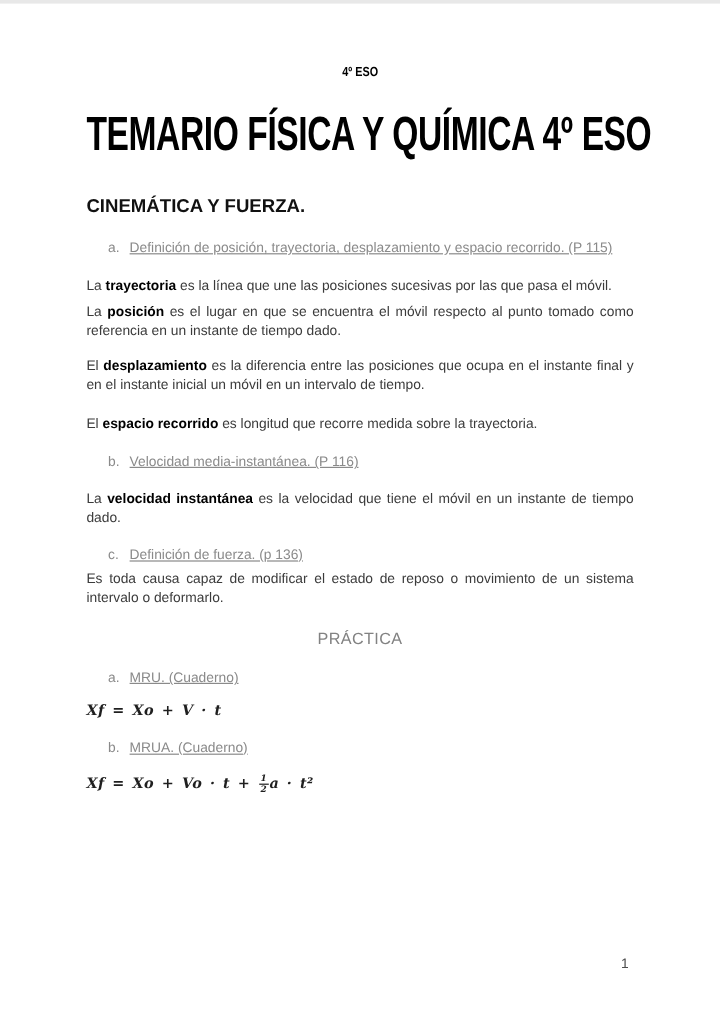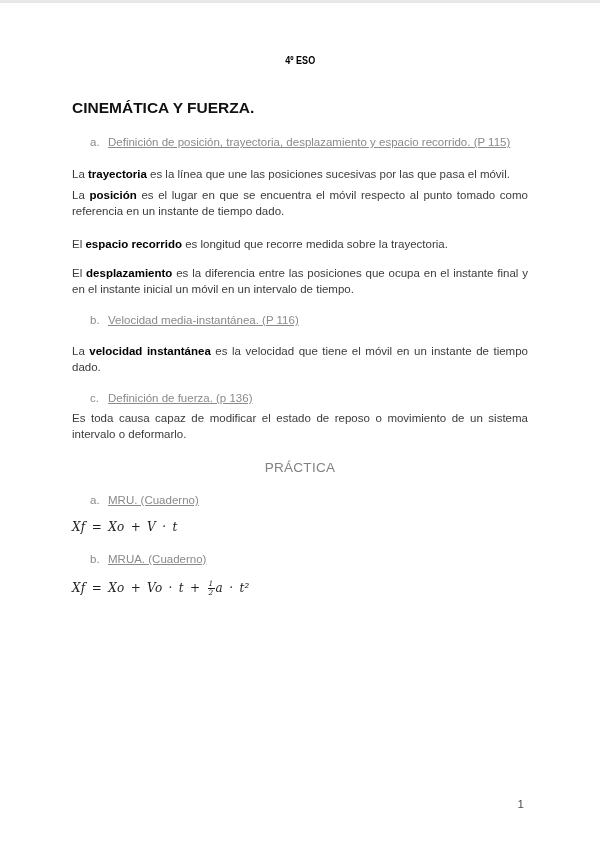--- a/index.html
+++ b/index.html
@@ -101,21 +101,21 @@
   .p-espacio         { margin-top: 17px; }
   .p-velmedia        { margin-top: 3px; }
   .p-velinst         { margin-top: 15px; }
   .p-fuerza          { margin-top: 4px; }
 
   
   .formula {
     margin-top: 10px;
     font-family: "DejaVu Serif", serif;
     font-style: italic;
-    font-weight: 400;
+    font-weight: 700;
     font-size: 12px;
     line-height: 18px;
     color: #1f1f1f;
     word-spacing: 2px;
     letter-spacing: 0.3px;
   }
   .formula.tall { line-height: 22px; }
   .frac {
     display: inline-block;
     vertical-align: -0.45em;
@@ -139,36 +139,39 @@
 </style>
 </head>
 <body>
 
 <div class="page">
 
   <div class="doc-header">
     <span class="condensed">4º ESO</span>
   </div>
 
+  <h1 class="doc-title">
+    <span class="condensed">TEMARIO FÍSICA Y QUÍMICA 4º ESO</span>
+  </h1>
 
   <h2 class="section-heading">CINEMÁTICA Y FUERZA.</h2>
 
 
   <div class="list-item tight">
     <span class="marker">a.</span>
     <span class="item-text">Definición de posición, trayectoria, desplazamiento y espacio recorrido. (P 115)</span>
   </div>
 
   <p class="para p-trayectoria"><span>La </span><span class="term">trayectoria</span><span> es la línea que une las posiciones sucesivas por las que pasa el móvil.</span></p>
 
   <p class="para p-posicion"><span>La </span><span class="term">posición</span><span> es el lugar en que se encuentra el móvil respecto al punto tomado como referencia en un instante de tiempo dado.</span></p>
 
+  <p class="para p-desplazamiento"><span>El </span><span class="term">desplazamiento</span><span> es la diferencia entre las posiciones que ocupa en el instante final y en el instante inicial un móvil en un intervalo de tiempo.</span></p>
+
   <p class="para p-espacio"><span>El </span><span class="term">espacio recorrido</span><span> es longitud que recorre medida sobre la trayectoria.</span></p>
-
-  <p class="para p-desplazamiento"><span>El </span><span class="term">desplazamiento</span><span> es la diferencia entre las posiciones que ocupa en el instante final y en el instante inicial un móvil en un intervalo de tiempo.</span></p>
 
   <div class="list-item">
     <span class="marker">b.</span>
     <span class="item-text">Velocidad media-instantánea. (P 116)</span>
   </div>
 
 
   <p class="para p-velinst"><span>La </span><span class="term">velocidad instantánea</span><span> es la velocidad que tiene el móvil en un instante de tiempo dado.</span></p>
 
   <div class="list-item">

